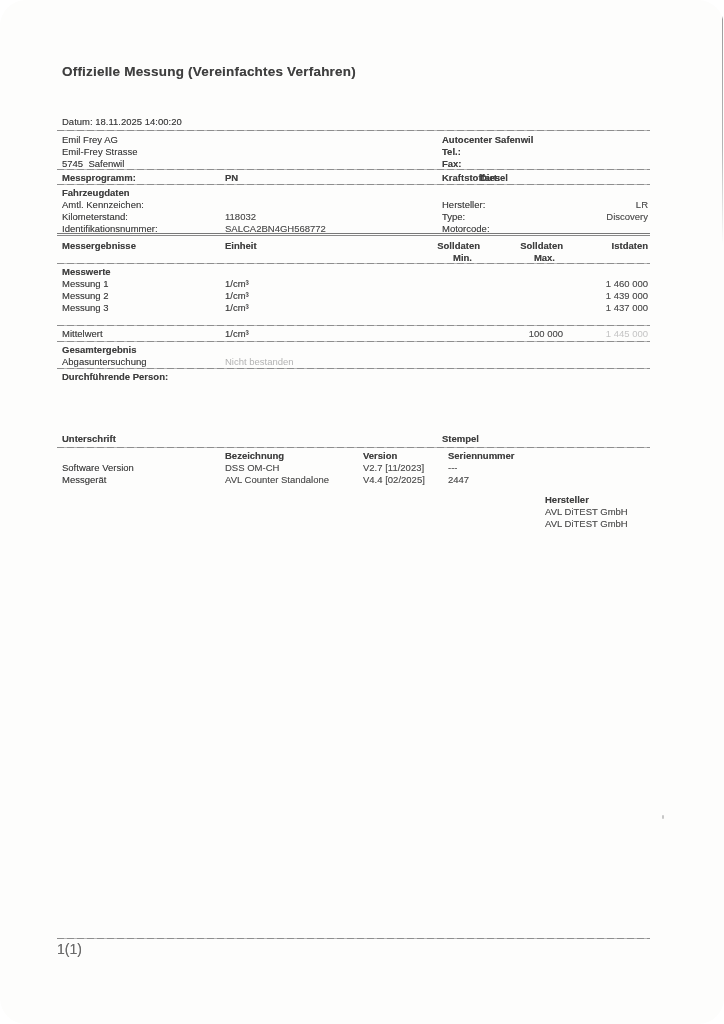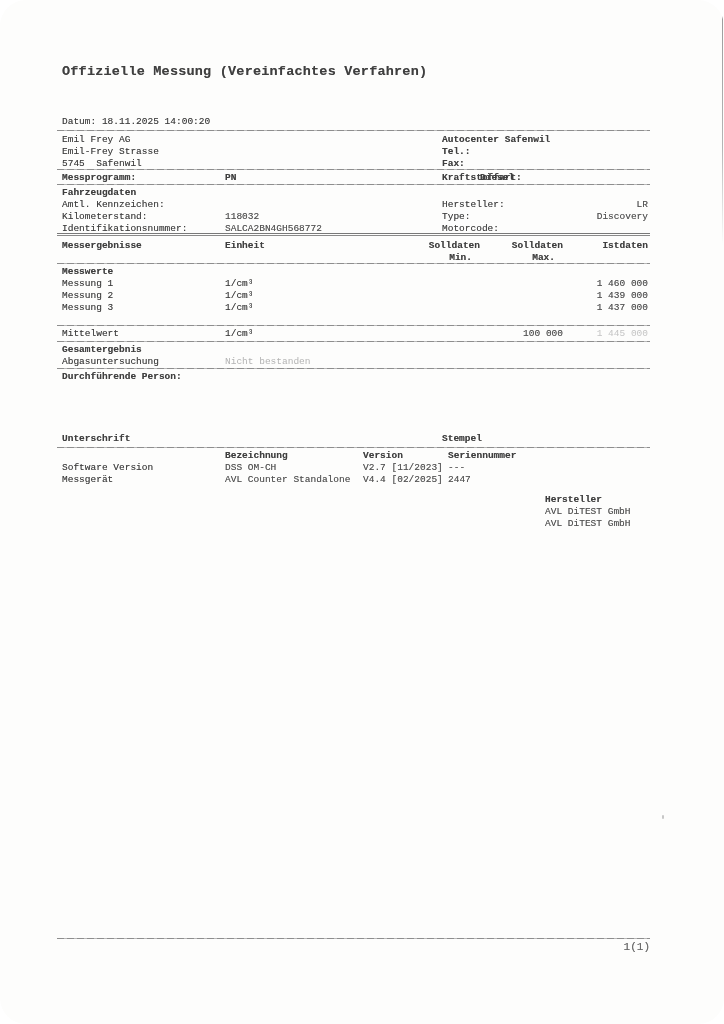--- a/index.html
+++ b/index.html
@@ -1,20 +1,20 @@
 <!DOCTYPE html>
 <html><head>
 <meta charset="utf-8">
 <style>
   html,body{margin:0;padding:0;}
   .page{
     position:relative;
     width:724px;height:1024px;
     background:#fdfdfc;
-    font-family:Liberation Mono, monospace;
+    font-family:Liberation Sans, sans-serif;
     color:#3f3f3f;
     overflow:hidden;
     text-shadow:0 0 .4px rgba(70,70,70,.55);
     border-radius:26px;
   }
   .r{position:absolute;left:62px;width:588px;height:12px;line-height:12px;font-size:9.5px;white-space:pre;}
   .r span{position:absolute;top:0;}
   .a{left:0;}
   .b{left:163px;}
   .c{left:338px;margin-left:42px;}
@@ -25,21 +25,21 @@
   .e1{left:163px;} .e2{left:301px;} .e3{left:386px;} .e4{left:483px;margin-top:44px;}
   .bold{font-weight:bold;}
   .muted{color:#b3b3b3;text-shadow:none;}
   .faint{color:#c4c4c4;text-shadow:none;}
   .val{color:#545454;}
   .hr{position:absolute;left:57px;width:593px;height:1px;
       background:repeating-linear-gradient(90deg,#8e8e8e 0 7px,#b9b9b9 7px 10px);}
   .hr-thick{position:absolute;left:57px;width:593px;height:3px;
       border-top:1.5px solid #787878;border-bottom:1px solid #8a8a8a;box-sizing:border-box;}
   .title{position:absolute;left:62px;top:64px;font-size:13.5px;font-weight:bold;letter-spacing:.2px;}
-  .footer-page{position:absolute;left:57px;top:941px;width:593px;text-align:right;font-size:11px;color:#6a6a6a;}
+  .footer-page{position:absolute;left:57px;top:941px;width:593px;text-align:left;font-size:14px;color:#6a6a6a;}
   .scan-edge{position:absolute;right:1px;top:0;width:1px;height:245px;
       background:linear-gradient(#9a9a9a,#b5b5b5 60%,rgba(190,190,190,0));}
   .speck{position:absolute;left:662px;top:815px;width:2px;height:4px;background:#c7c7c7;border-radius:1px;}
 </style>
 </head>
 <body>
 
 <div class="page">
 
   <div class="title">Offizielle Messung (Vereinfachtes Verfahren)</div>

